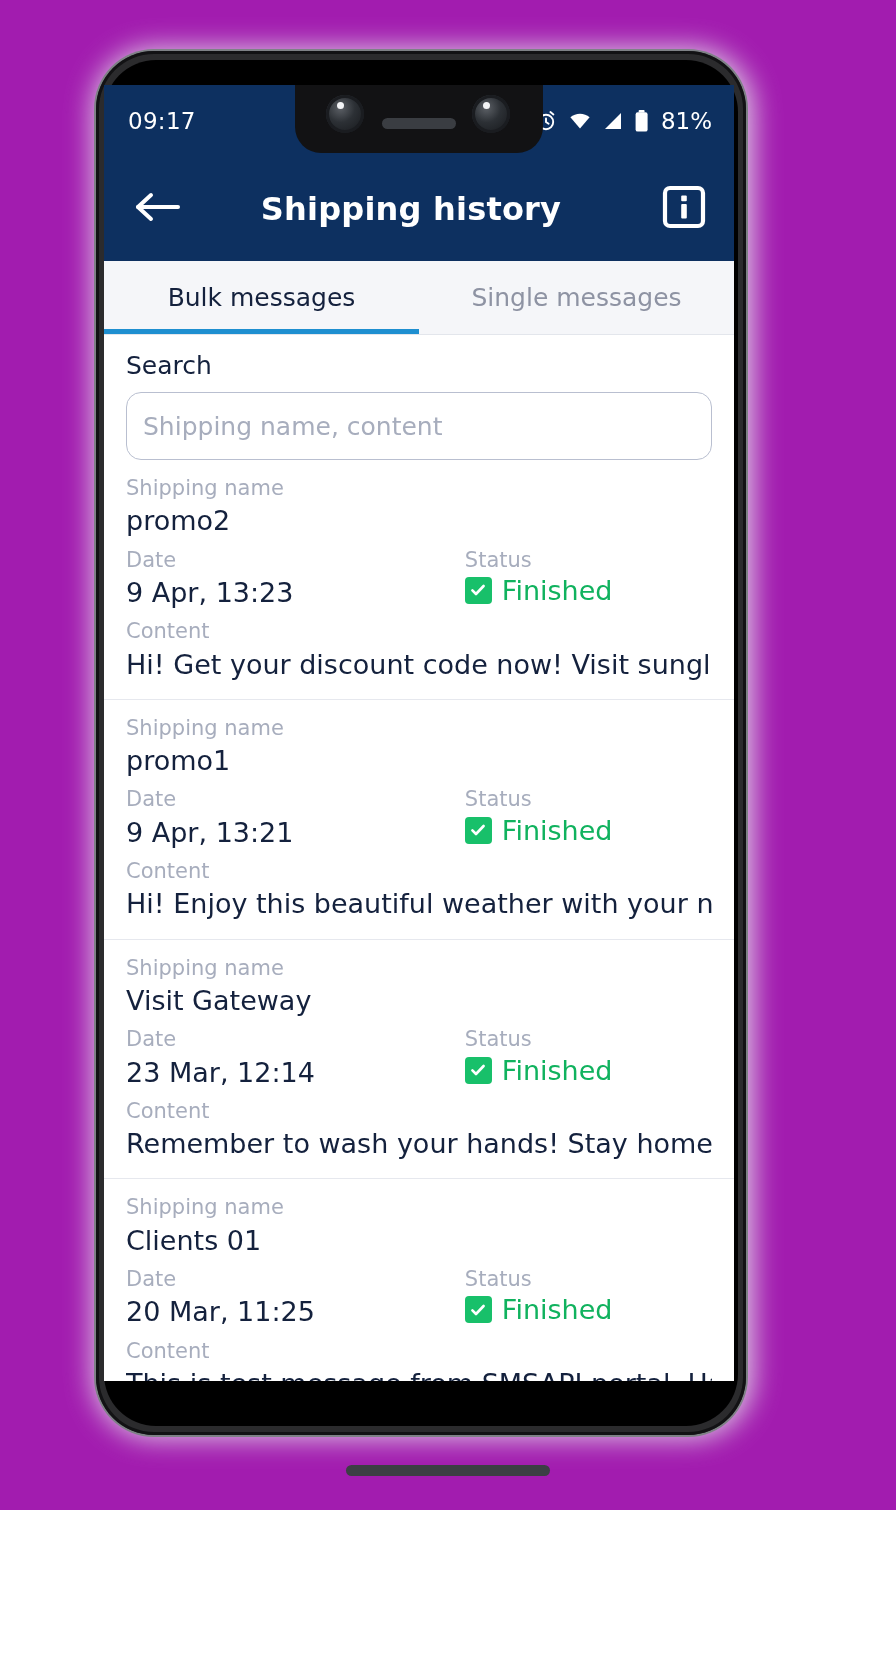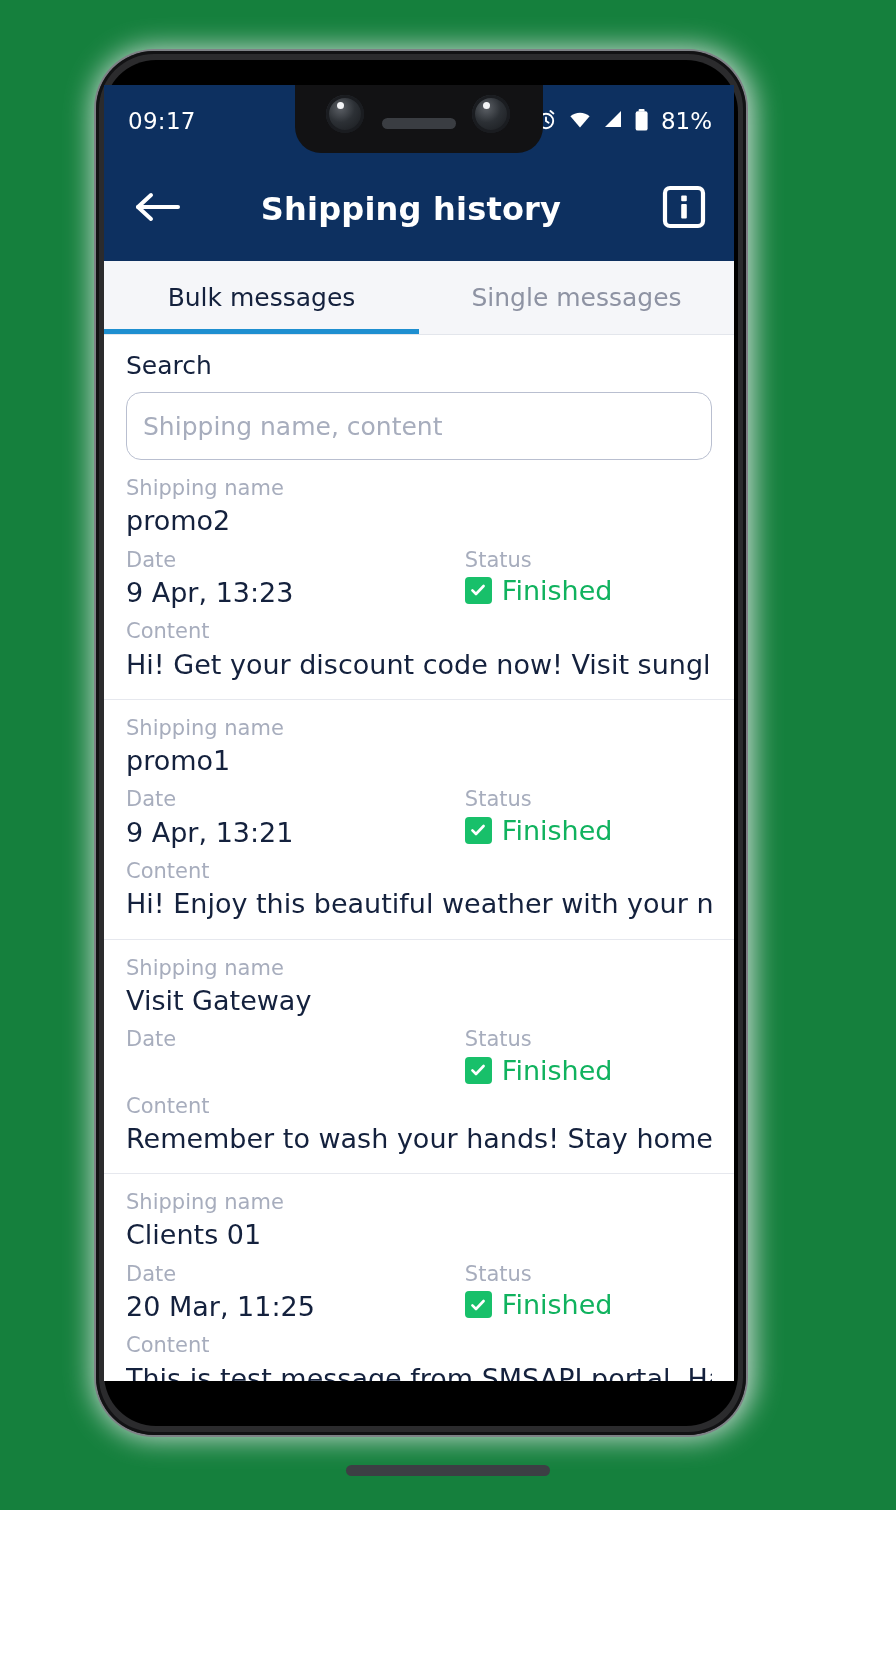--- a/index.html
+++ b/index.html
@@ -10,21 +10,21 @@
     background: #ffffff;
     font-family: "DejaVu Sans", "Liberation Sans", sans-serif;
     overflow: hidden;
   }
 
   
   .stage {
     position: relative;
     width: 896px;
     height: 1510px;
-    background: #15803d;
+    background: #a21caf;
   }
 
   .phone-shadow {
     position: absolute;
     left: 93px;
     top: 48px;
     width: 660px;
     height: 1390px;
     border-radius: 62px;
     background: #e9ebee;
@@ -118,20 +118,21 @@
     padding: 0 22px 0 24px;
     z-index: 30;
   }
   .status-time {
     font-size: 23px;
     font-weight: 500;
     letter-spacing: .3px;
   }
   .status-right {
     display: flex;
+    align-items: center;
     gap: 10px;
   }
   .status-right svg { display: block; }
   .battery-pct {
     font-size: 23px;
     font-weight: 500;
     margin-left: 2px;
   }
 
   
@@ -420,20 +421,21 @@
             <div class="content-text">Hi! Enjoy this beautiful weather with your new pair of...</div>
           </div>
         </div>
 
         <div class="list-item">
           <div class="field-label">Shipping name</div>
           <div class="field-value">Visit Gateway</div>
           <div class="row2">
             <div class="col-date">
               <div class="field-label">Date</div>
+              <div class="field-value">23 Mar, 12:14</div>
             </div>
             <div class="col-status">
               <div class="field-label">Status</div>
               <div class="status-value">
                 <span class="check-box">
                   <svg width="18" height="18" viewBox="0 0 18 18" fill="none">
                     <path d="M3.4 9.4 7 13l7.6-8" stroke="#fff" stroke-width="2.6" stroke-linecap="round" stroke-linejoin="round"></path>
                   </svg>
                 </span>
                 <span class="status-text">Finished</span>

